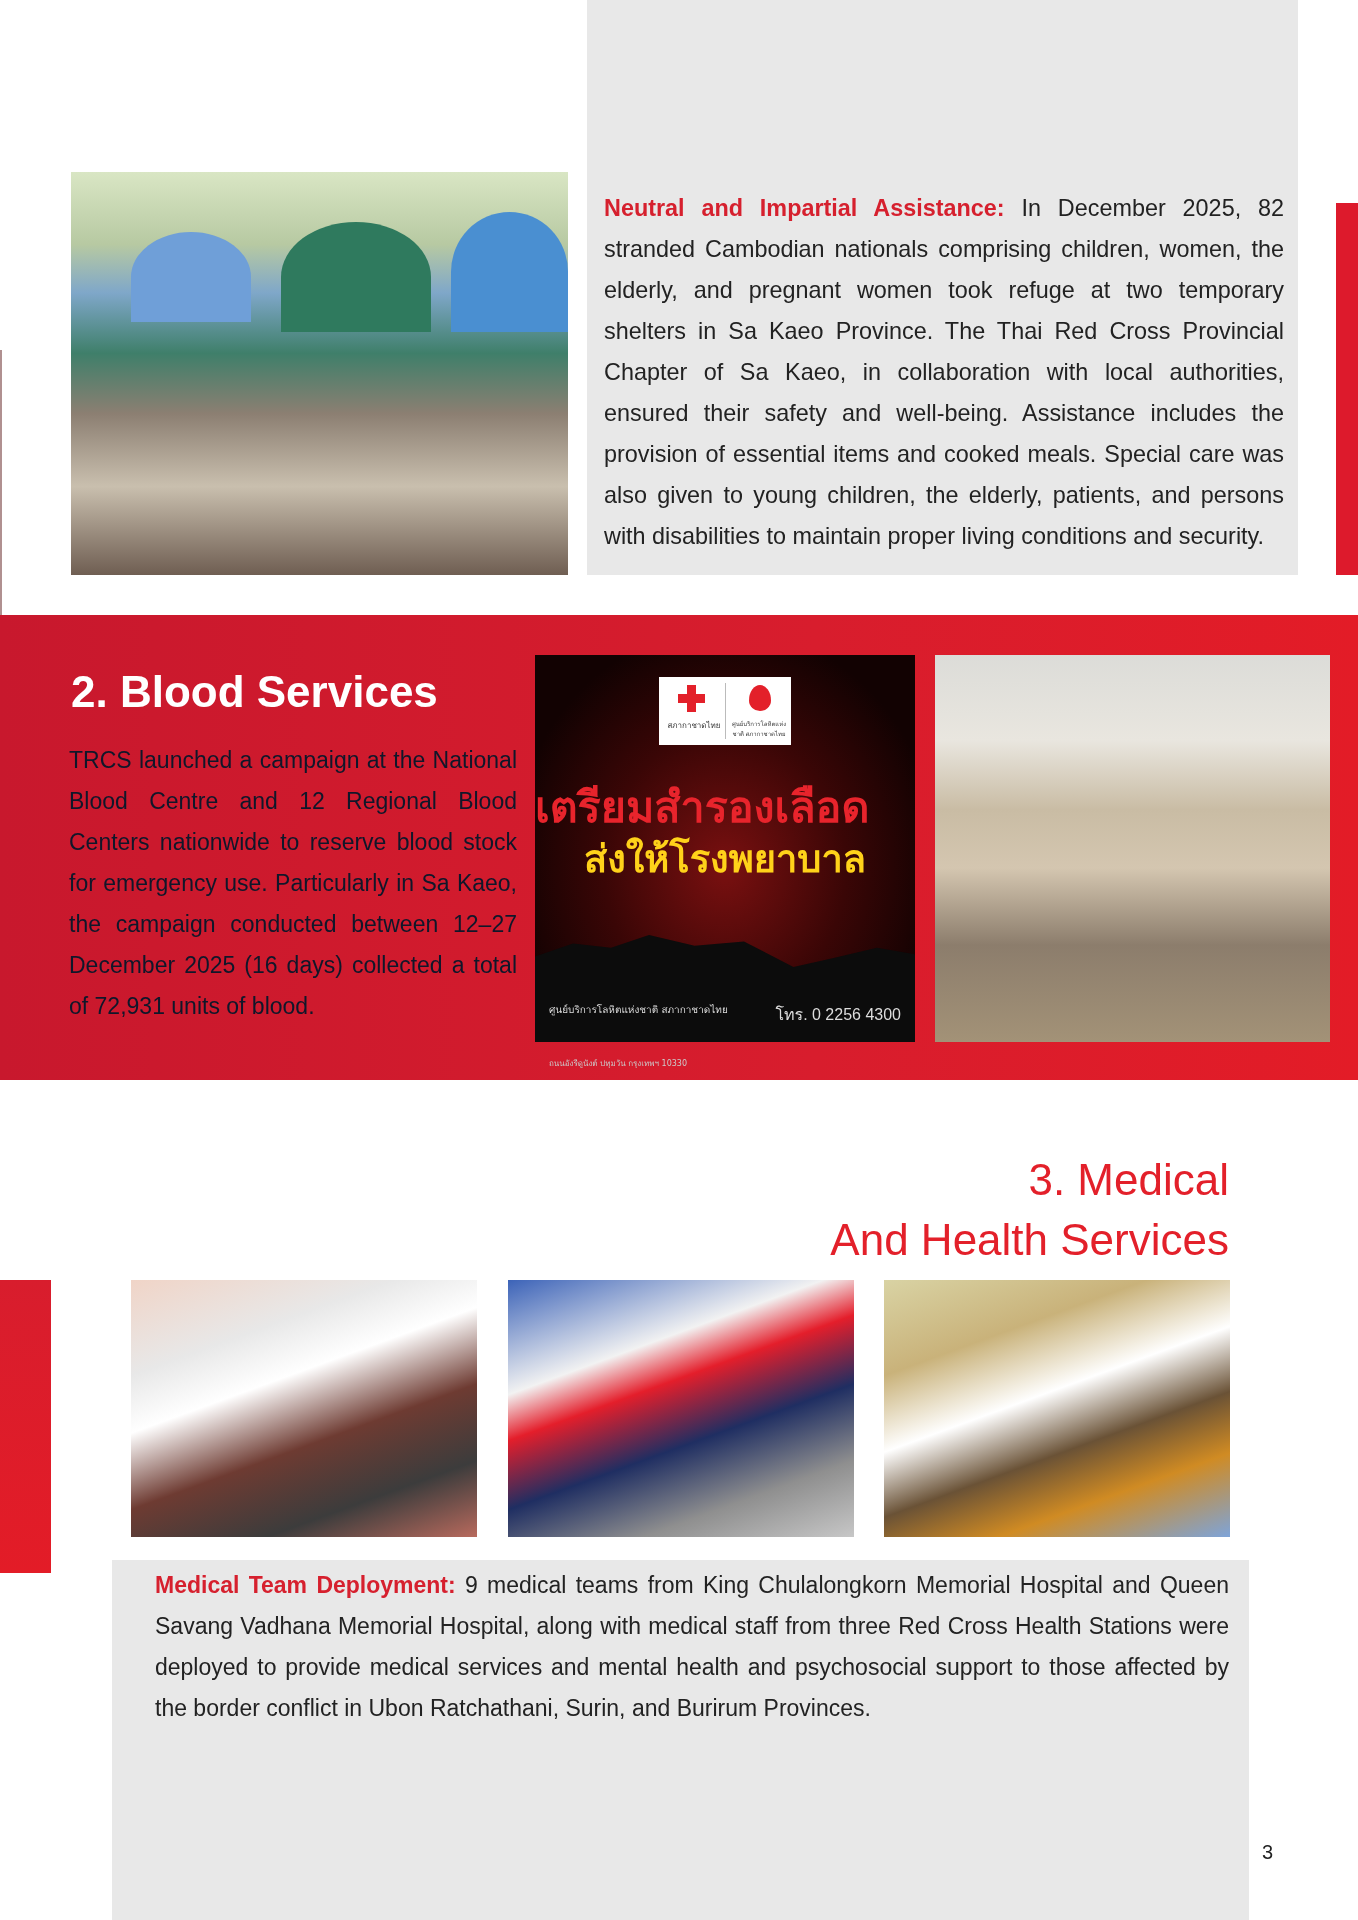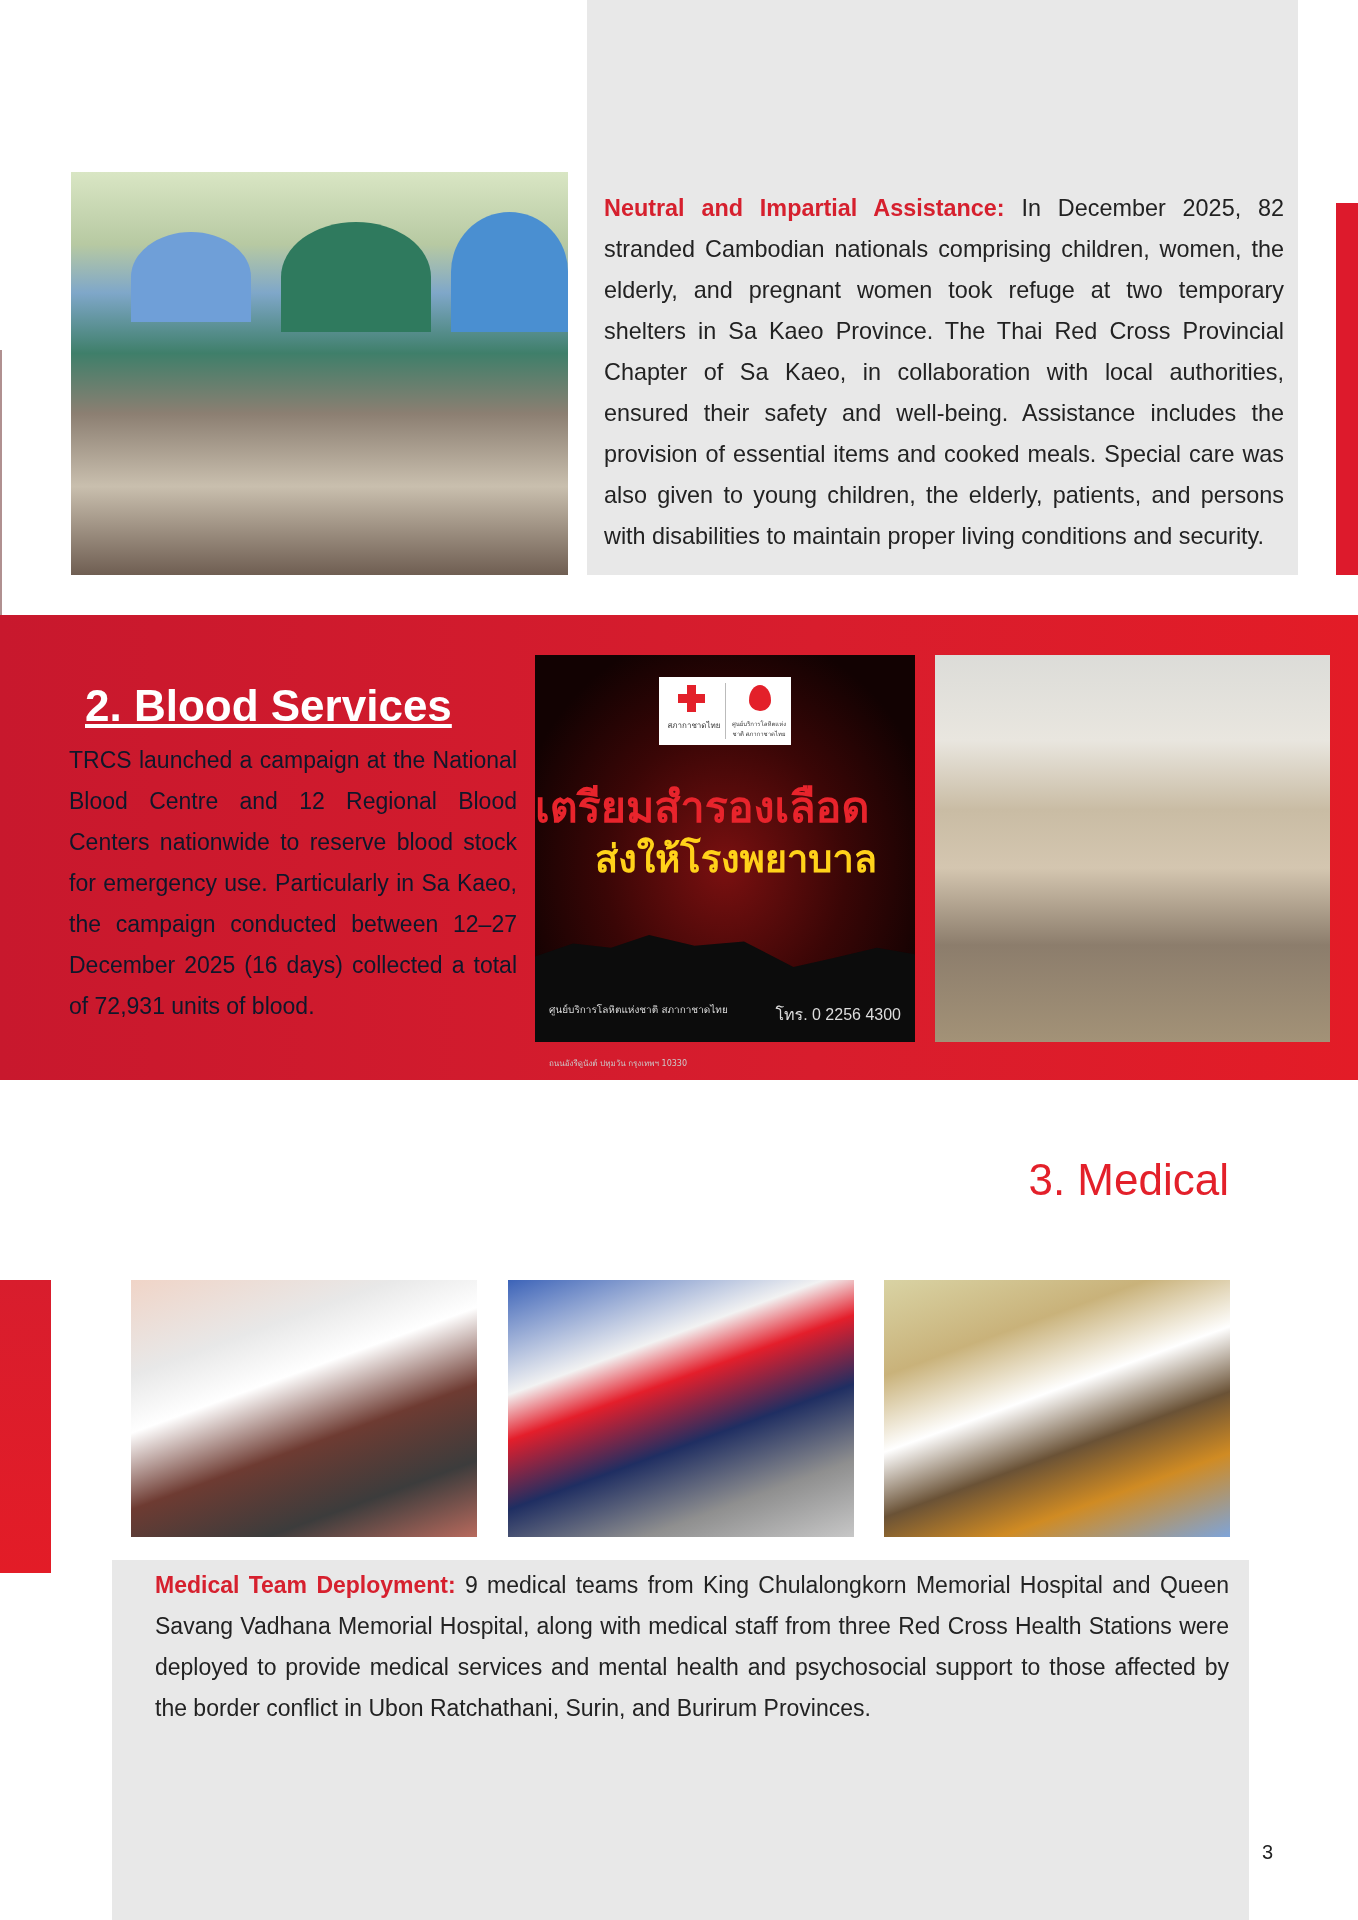--- a/index.html
+++ b/index.html
@@ -18,21 +18,21 @@
   .band-text{left:69px;top:740px;width:448px;font-size:23px;line-height:41px;color:#0f172a;text-align:justify;}
   .poster{left:535px;top:655px;width:380px;height:387px;background:radial-gradient(ellipse at 50% 55%,#7a1010 0%,#3a0606 45%,#120202 80%);}
   .poster .logo{position:absolute;left:124px;top:22px;width:132px;height:68px;background:#fff;}
   .poster .cross-v{position:absolute;left:28px;top:8px;width:9px;height:27px;background:#e3202a;}
   .poster .cross-h{position:absolute;left:19px;top:17px;width:27px;height:9px;background:#e3202a;}
   .poster .drop{position:absolute;left:90px;top:8px;width:22px;height:26px;background:#e3202a;border-radius:50% 50% 50% 50%/60% 60% 40% 40%;}
   .poster .logo-divider{position:absolute;left:66px;top:6px;width:1px;height:56px;background:#bbb;}
   .poster .logo-txt1{position:absolute;left:6px;top:42px;width:58px;font-size:8px;color:#333;text-align:center;}
   .poster .logo-txt2{position:absolute;left:70px;top:42px;width:60px;font-size:6px;color:#333;text-align:center;}
   .poster .hl1{position:absolute;left:0;top:118px;width:380px;text-align:left;font-size:43px;font-weight:bold;color:#e8242c;font-family:"DejaVu Sans",sans-serif;}
-  .poster .hl2{position:absolute;left:0;top:173px;width:380px;text-align:center;font-size:38px;font-weight:bold;color:#ffd21a;font-family:"DejaVu Sans",sans-serif;padding-left:11px;}
+  .poster .hl2{position:absolute;left:0;top:173px;width:380px;text-align:center;font-size:38px;font-weight:bold;color:#ffd21a;font-family:"DejaVu Sans",sans-serif;}
   .poster .hl3{position:absolute;left:0;top:225px;width:380px;text-align:center;font-size:38px;font-weight:bold;color:#ffd21a;font-family:"DejaVu Sans",sans-serif;}
   .poster .mountain{position:absolute;left:0;top:280px;width:380px;height:107px;background:#0c0c0c;clip-path:polygon(0 20%,10% 8%,20% 12%,30% 0%,42% 10%,55% 6%,68% 30%,78% 22%,90% 12%,100% 18%,100% 100%,0 100%);}
   .poster .foot1{position:absolute;left:14px;top:347px;font-size:10px;color:#ddd;font-family:"DejaVu Sans",sans-serif;}
   .poster .foot2{position:absolute;left:14px;top:362px;font-size:8px;color:#ccc;font-family:"DejaVu Sans",sans-serif;margin-top:40px;}
   .poster .foot3{position:absolute;right:14px;top:347px;font-size:16px;color:#ddd;font-family:Liberation Sans, sans-serif;}
   .photo2{left:935px;top:655px;width:395px;height:387px;
     background:linear-gradient(180deg,#dcdcd8 0%,#e9e6df 22%,#c9bca4 40%,#d4c6b0 55%,#8c7d6c 75%,#a39277 100%);}
   .sec3-title{right:129px;top:1150px;text-align:right;font-size:44px;font-weight:normal;color:#e3202a;line-height:60px;}
   .red-bar-left{left:0;top:1280px;width:51px;height:293px;background:linear-gradient(180deg,#d81d2d,#e31c27);}
   .mp{top:1280px;height:257px;width:346px;}
@@ -52,21 +52,21 @@
 <div class="abs gray-top"></div>
 <div class="abs photo photo1" title="Shelter with tents and people seated on the floor">
   <div class="tent" style="left:210px;top:50px;width:150px;height:110px;background:#2f7a5e;"></div>
   <div class="tent" style="left:60px;top:60px;width:120px;height:90px;background:#6f9fd8;"></div>
   <div class="tent" style="left:380px;top:40px;width:117px;height:120px;background:#4a8fd1;"></div>
 </div>
 <div class="abs red-bar-right"></div>
 <p class="abs p1-text" style="margin:0;"><span class="red-strong">Neutral and Impartial Assistance:</span><span> In December 2025, 82 stranded Cambodian nationals comprising children, women, the elderly, and pregnant women took refuge at two temporary shelters in Sa Kaeo Province. The Thai Red Cross Provincial Chapter of Sa Kaeo, in collaboration with local authorities, ensured their safety and well-being. Assistance includes the provision of essential items and cooked meals. Special care was also given to young children, the elderly, patients, and persons with disabilities to maintain proper living conditions and security.</span></p>
 
 <div class="abs band"></div>
-<h2 class="abs band-title" style="margin:16px;text-decoration:underline;">2. Blood Services</h2>
+<h2 class="abs band-title" style="margin:2px;">2. Blood Services</h2>
 <p class="abs band-text" style="margin:0;">TRCS launched a campaign at the National Blood Centre and 12 Regional Blood Centers nationwide to reserve blood stock for emergency use. Particularly in Sa Kaeo, the campaign conducted between 12–27 December 2025 (16 days) collected a total of 72,931 units of blood.</p>
 
 <div class="abs poster">
   <div class="logo">
     <div class="cross-v"></div>
     <div class="cross-h"></div>
     <div class="logo-divider"></div>
     <div class="drop"></div>
     <div class="logo-txt1">สภากาชาดไทย</div>
     <div class="logo-txt2">ศูนย์บริการโลหิตแห่งชาติ สภากาชาดไทย</div>
@@ -75,20 +75,21 @@
   <div class="hl2">ส่งให้โรงพยาบาล</div>
   <div class="mountain"></div>
   <div class="foot1">ศูนย์บริการโลหิตแห่งชาติ สภากาชาดไทย</div>
   <div class="foot2">ถนนอังรีดูนังต์ ปทุมวัน กรุงเทพฯ 10330</div>
   <div class="foot3">โทร. 0 2256 4300</div>
 </div>
 <div class="abs photo photo2" title="Blood donation hall with donors on beds"></div>
 
 <h2 class="abs sec3-title" style="margin:0;">
   <span style="display:block;">3. Medical</span>
+  <span style="display:block;">And Health Services</span>
 </h2>
 <div class="abs red-bar-left"></div>
 <div class="abs photo mp mp1" title="Volunteer checking elderly man's blood pressure"></div>
 <div class="abs photo mp mp2" title="Medic treating a patient's leg"></div>
 <div class="abs photo mp mp3" title="Medical team at a table assisting a woman"></div>
 
 <div class="abs gray-bottom"></div>
 <p class="abs p3-text" style="margin:0;"><span class="red-strong">Medical Team Deployment:</span><span> 9 medical teams from King Chulalongkorn Memorial Hospital and Queen Savang Vadhana Memorial Hospital, along with medical staff from three Red Cross Health Stations were deployed to provide medical services and mental health and psychosocial support to those affected by the border conflict in Ubon Ratchathani, Surin, and Burirum Provinces.</span></p>
 
 <div class="abs page-num">3</div>

